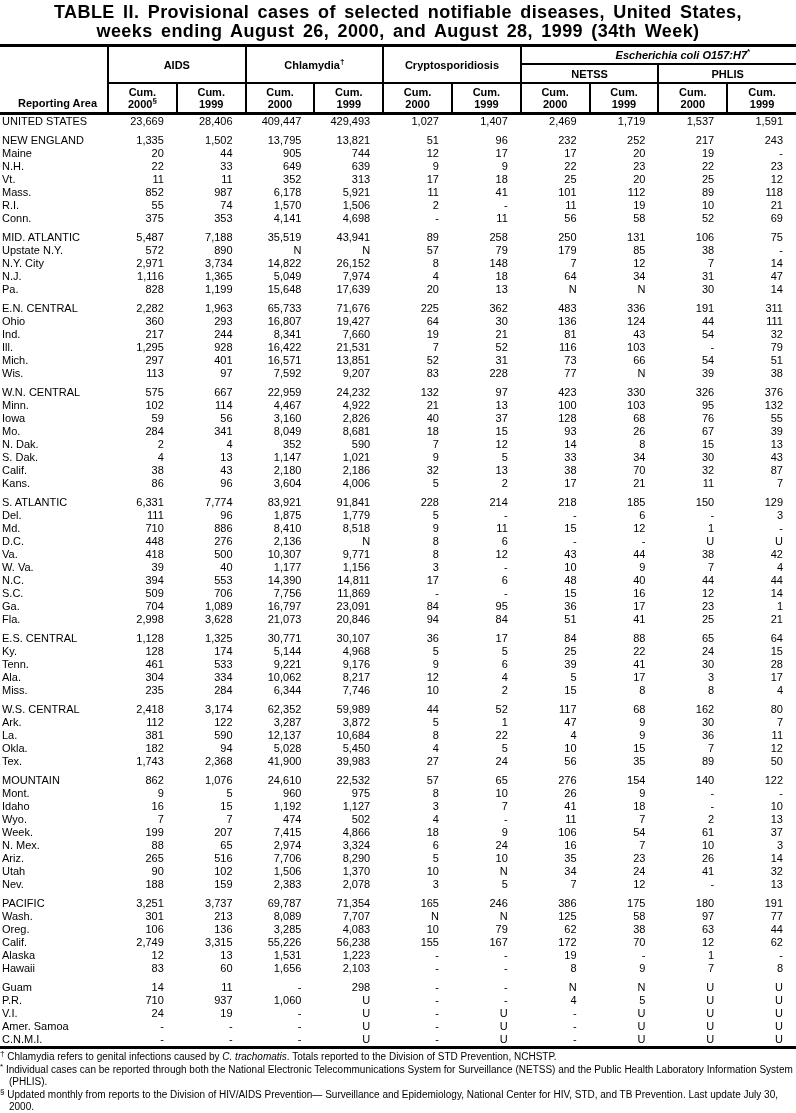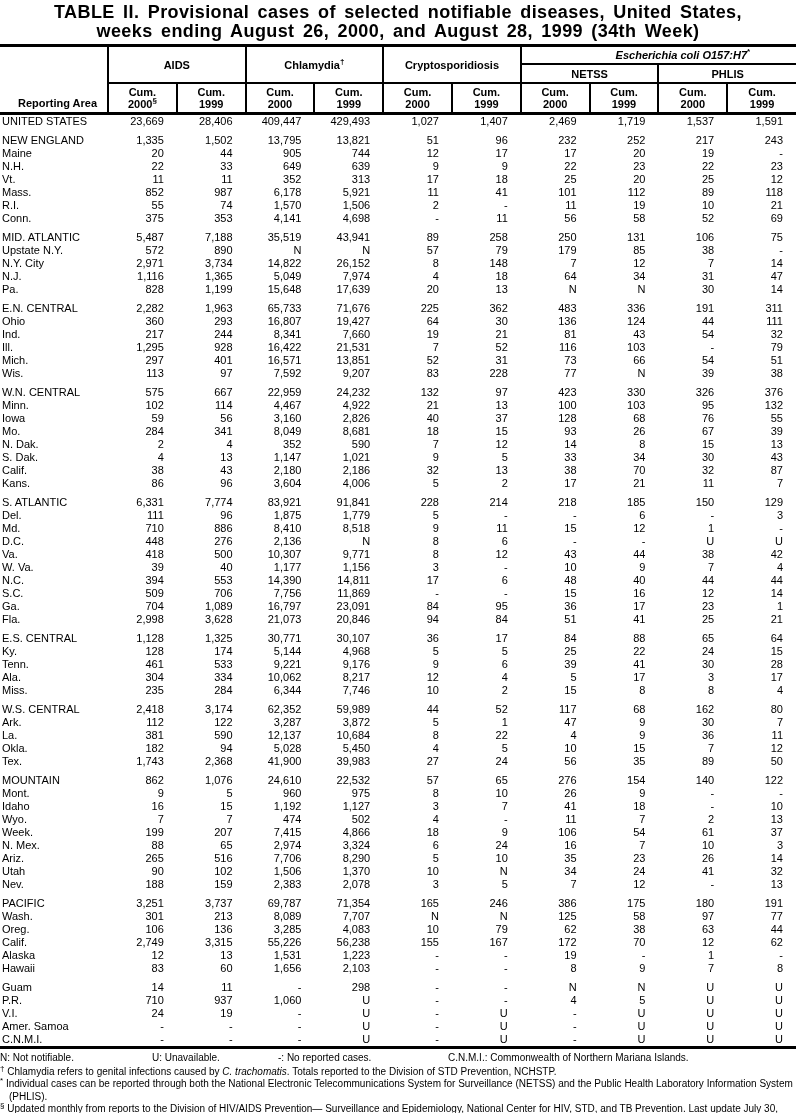--- a/index.html
+++ b/index.html
@@ -983,26 +983,20 @@
           <td class="num">U</td>
           <td class="num">-</td>
           <td class="num">U</td>
           <td class="num">U</td>
           <td class="num">U</td>
         </tr>
       </tbody>
   </table>
 
   <div class="footnotes">
-    <div class="legend" id="legend">
-        <span class="lg0">N: Not notifiable.</span>
-        <span class="lg1">U: Unavailable.</span>
-        <span class="lg2">-: No reported cases.</span>
-        <span class="lg3">C.N.M.I.: Commonwealth of Northern Mariana Islands.</span>
-      </div>
     <div id="notes">
         <div class="note"><sup>†</sup> Chlamydia refers to genital infections caused by <i>C. trachomatis</i>. Totals reported to the Division of STD Prevention, NCHSTP.</div>
         <div class="note"><sup>*</sup> Individual cases can be reported through both the National Electronic Telecommunications System for Surveillance (NETSS) and the Public Health Laboratory Information System (PHLIS).</div>
         <div class="note"><sup>§</sup> Updated monthly from reports to the Division of HIV/AIDS Prevention— Surveillance and Epidemiology, National Center for HIV, STD, and TB Prevention. Last update July 30, 2000.</div>
       </div>
   </div>
 
 </div>
 
 </body></html>

